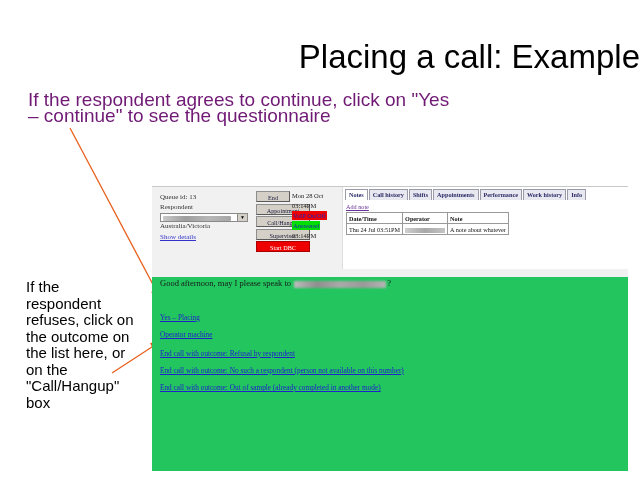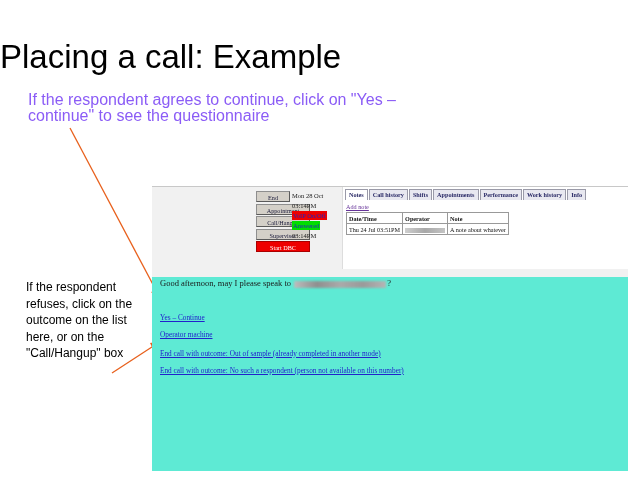--- a/index.html
+++ b/index.html
@@ -14,46 +14,46 @@
     overflow: hidden;
     position: relative;
   }
 
   
   #slide-title {
     position: absolute;
     left: 0;
     top: 38px;
     width: 640px;
-    text-align: left;
+    text-align: right;
     font-size: 33px;
     font-weight: normal;
     color: #000000;
     letter-spacing: 0px;
     font-family: "Liberation Sans", sans-serif;
   }
 
   
   #annotation-top {
     position: absolute;
     left: 28px;
     top: 92px;
     width: 430px;
-    font-size: 16px;
+    font-size: 19px;
     line-height: 16px;
-    color: #8b5cf6;
+    color: #701a75;
   }
 
   
   #annotation-left {
     position: absolute;
     left: 26px;
     top: 279px;
     width: 112px;
-    font-size: 12px;
+    font-size: 15px;
     line-height: 16.5px;
     color: #000000;
   }
 
   
   .arrow-svg {
     position: absolute;
     left: 0;
     top: 0;
     width: 640px;
@@ -253,21 +253,21 @@
     vertical-align: middle;
   }
 
   
   #script-area {
     position: absolute;
     left: 0px;
     top: 90px;
     width: 476px;
     height: 194px;
-    background: #5eead4;
+    background: #22c55e;
   }
   #script-text {
     position: absolute;
     left: 8px;
     top: 0px;
     width: 400px;
     font-size: 8.5px;
     line-height: 12px;
     color: #1a1a1a;
     font-family: "Liberation Serif", serif;
@@ -317,20 +317,30 @@
   <g>
     <line x1="112" y1="373" x2="155" y2="345" stroke="#E8601C" stroke-width="1.3"></line>
     <polygon points="162,341 150,343 154,351" fill="#E8601C"></polygon>
   </g>
 </svg>
 
 <div id="app-screenshot">
 
   <div id="call-strip">
 
+    <div id="queue-info">
+      <span class="muted">Queue id: 13</span><br>
+      <span class="muted">Respondent</span>
+      <div id="respondent-select">
+        <span class="redact"></span>
+        <span class="arrow-box">▼</span>
+      </div>
+      <span class="muted">Australia/Victoria</span>
+      <a id="show-details-link" href="#">Show details</a>
+    </div>
 
     <div id="button-column">
       <div class="app-btn small">End</div>
       <div class="app-btn">Appointment</div>
       <div class="app-btn">Call/Hangup</div>
       <div class="app-btn">Supervisor</div>
       <div class="app-btn danger">Start DBC</div>
     </div>
 
     <div id="status-column">
@@ -370,20 +380,21 @@
       </table>
     </div>
   </div>
 
   <div id="script-area">
     <div id="script-text">
       <span>Good afternoon, may I please speak to </span><span class="redact-inline"></span><span>?</span><br>
     </div>
 
     <div id="outcome-links">
-      <a class="olink" href="#">Yes – Continue</a>
+      <a class="olink" href="#">Yes – Placing</a>
       <a class="olink gap-after" href="#">Operator machine</a>
+      <a class="olink" href="#">End call with outcome: Refusal by respondent</a>
+      <a class="olink" href="#">End call with outcome: No such a respondent (person not available on this number)</a>
       <a class="olink" href="#">End call with outcome: Out of sample (already completed in another mode)</a>
-      <a class="olink" href="#">End call with outcome: No such a respondent (person not available on this number)</a>
     </div>
   </div>
 
 </div>
 
 </body></html>

